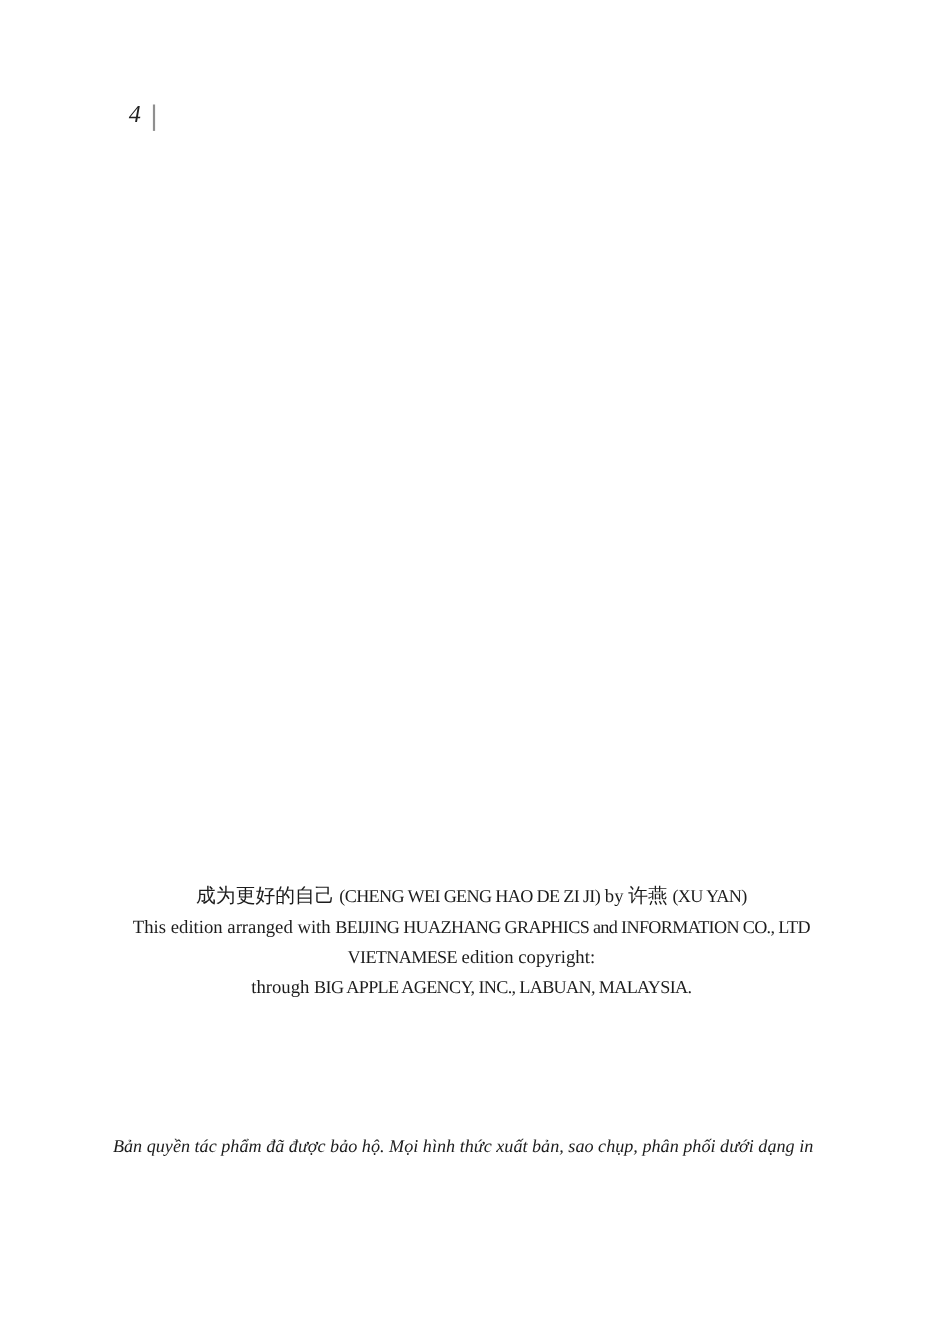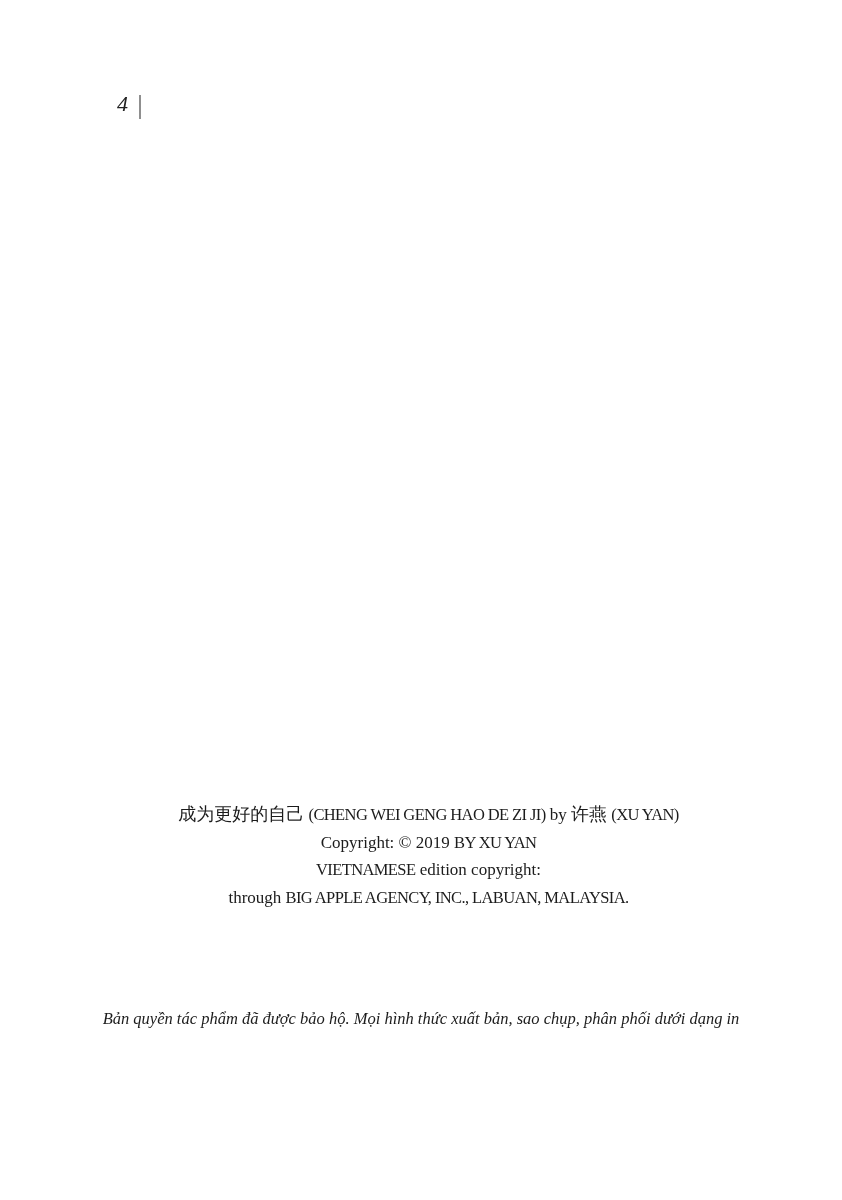--- a/index.html
+++ b/index.html
@@ -70,37 +70,38 @@
     left: 0;
     right: 0;
     text-align: center;
     font-style: italic;
     font-size: 16.5px;
     line-height: 24px;
     color: #1c1c1c;
   }
   .legal-notice .legal-line {
     white-space: nowrap;
+    margin-top: 23px;
   }
 </style>
 </head>
 <body>
 
 <div class="page">
 
   <div class="page-header">
     <span class="page-number">4</span>
     <span class="page-number-divider"></span>
   </div>
 
   <div class="copyright-block">
     <div class="line"><span class="cjk">成为更好的自己</span> <span class="caps">(CHENG WEI GENG HAO DE ZI JI)</span> <span>by</span> <span class="cjk">许燕</span> <span class="caps">(XU YAN)</span></div>
 
-    <div class="line"><span>Copyright: © 2019</span> <span class="caps">BY XU YAN</span></div>
 
+    <div class="line"><span>This edition arranged with</span> <span class="caps">BEIJING HUAZHANG GRAPHICS and INFORMATION CO., LTD</span></div>
 
     <div class="line"><span class="caps">VIETNAMESE</span> <span>edition copyright:</span></div>
 
     <div class="line"><span>through</span> <span class="caps">BIG APPLE AGENCY, INC., LABUAN, MALAYSIA.</span></div>
 
 
   </div>
 
   <div class="legal-notice">
     <div class="legal-line">Bản quyền tác phẩm đã được bảo hộ. Mọi hình thức xuất bản, sao chụp, phân phối dưới dạng in</div>

